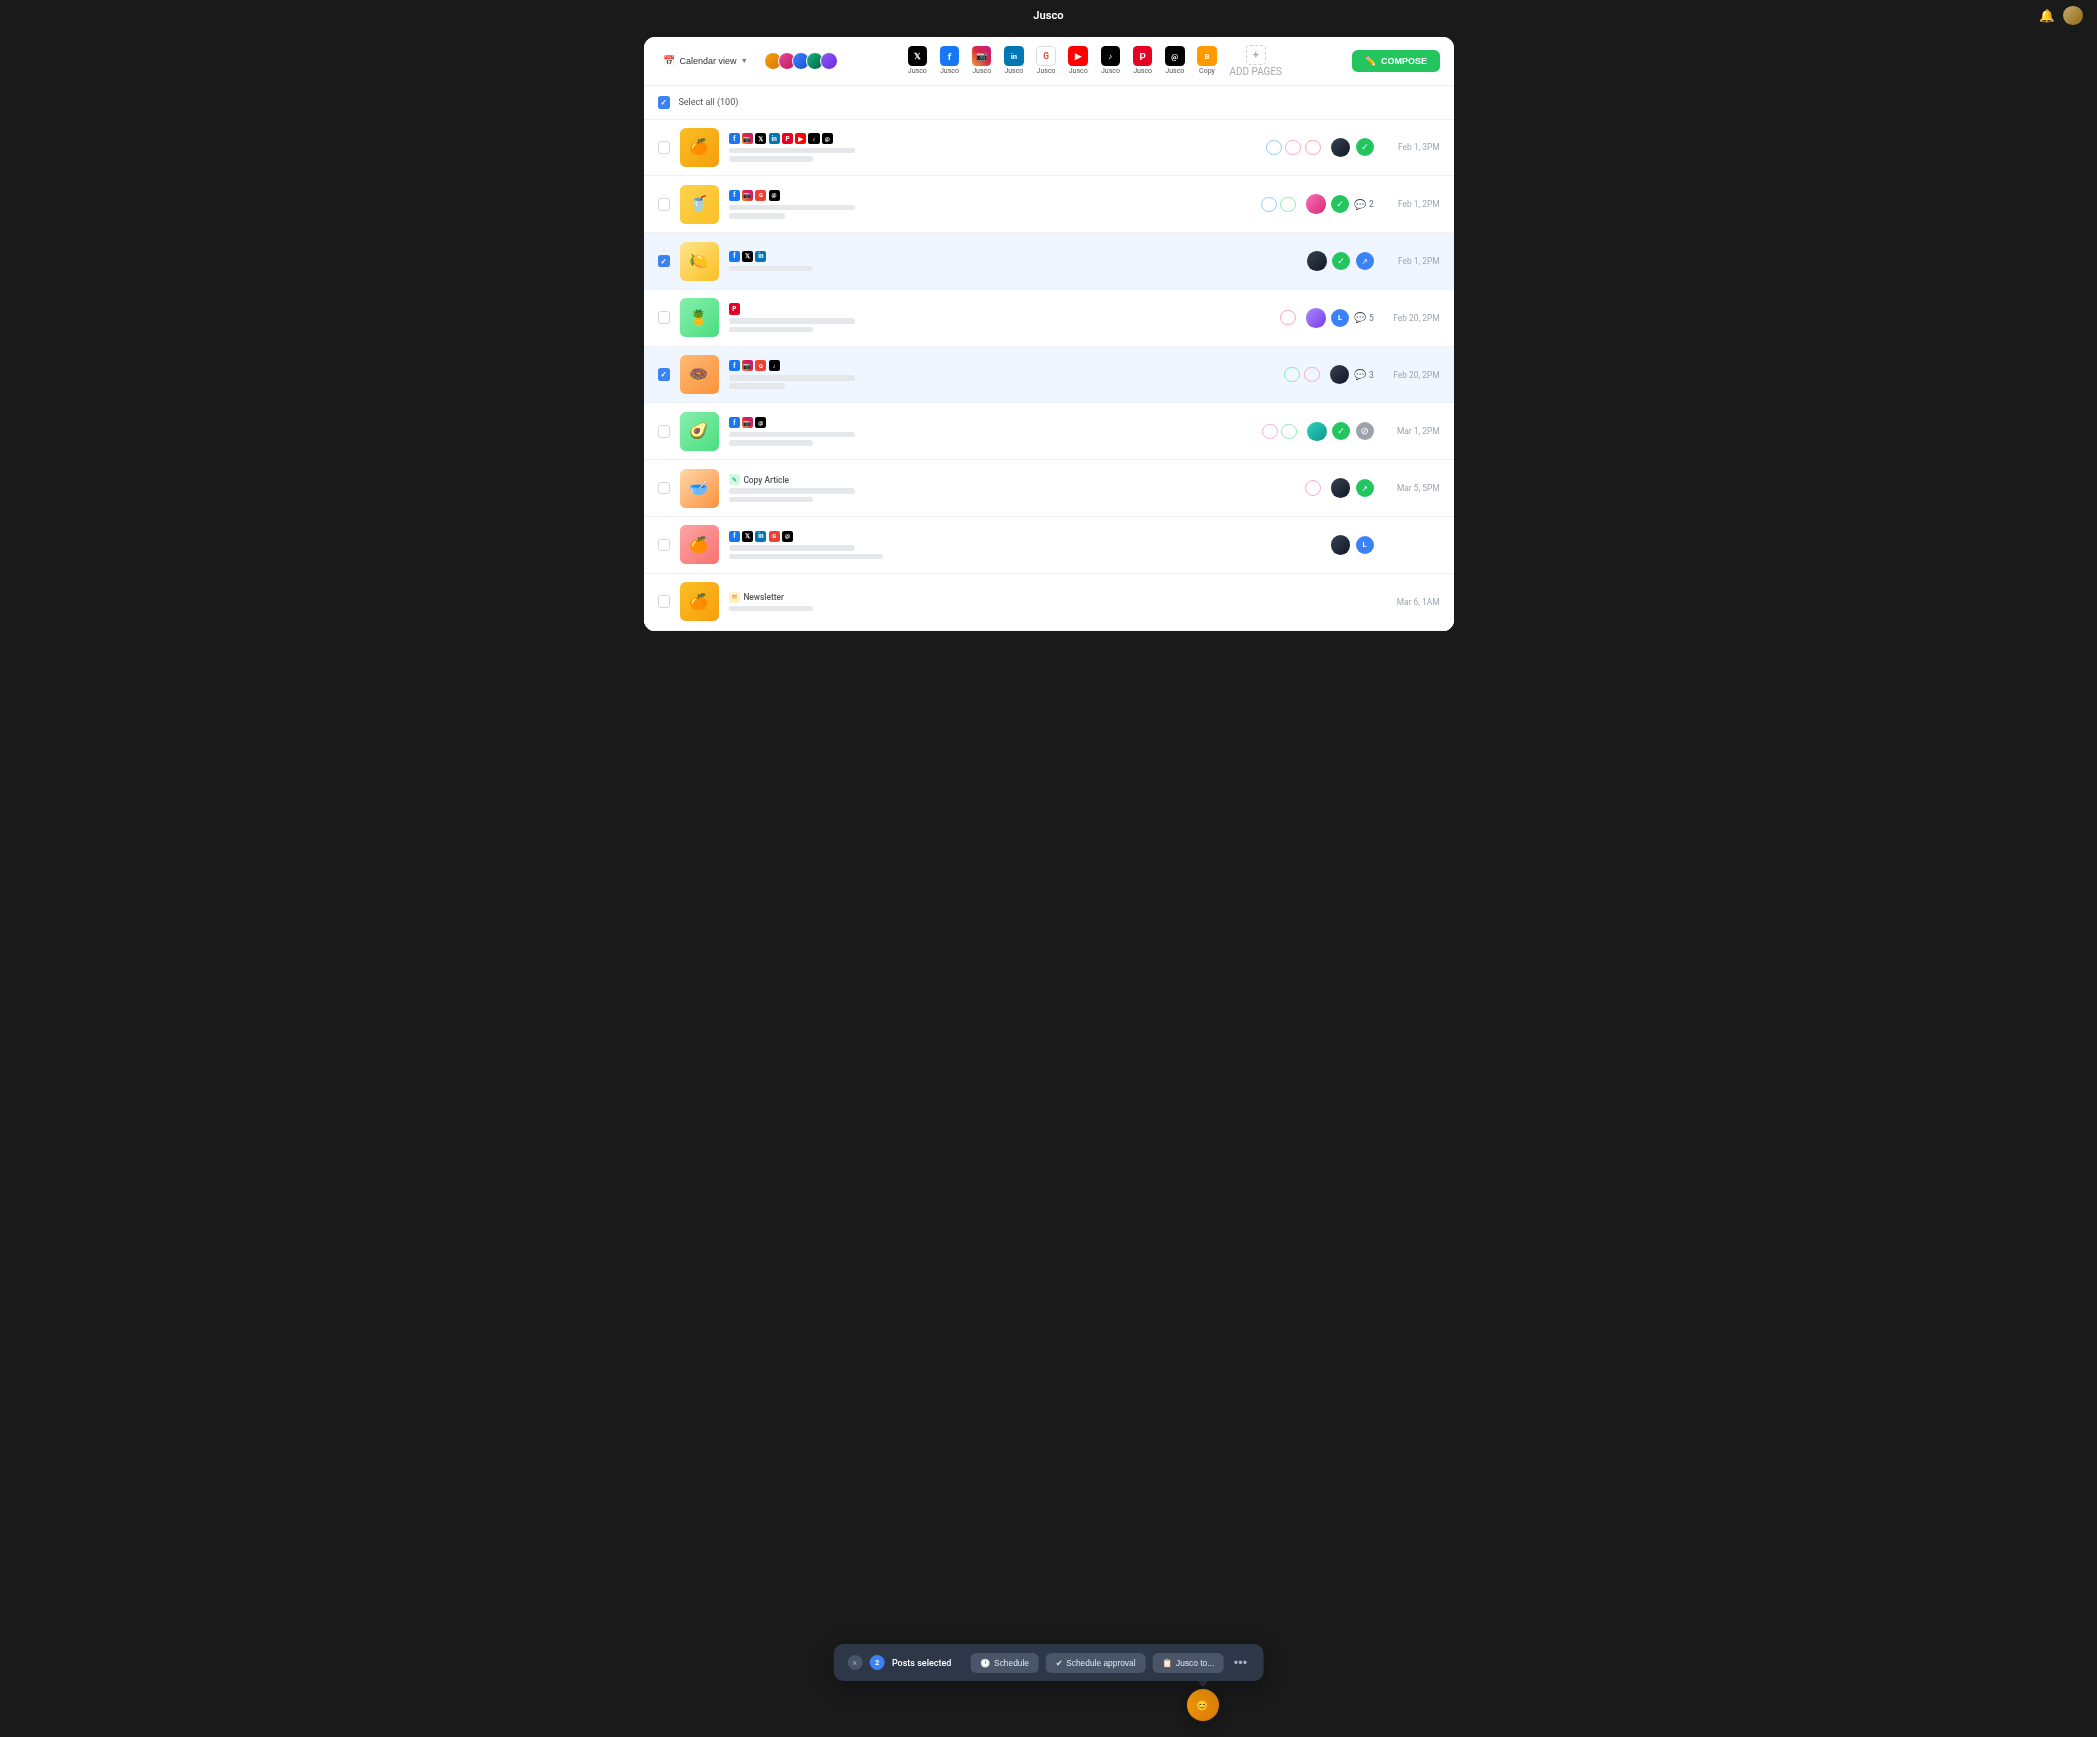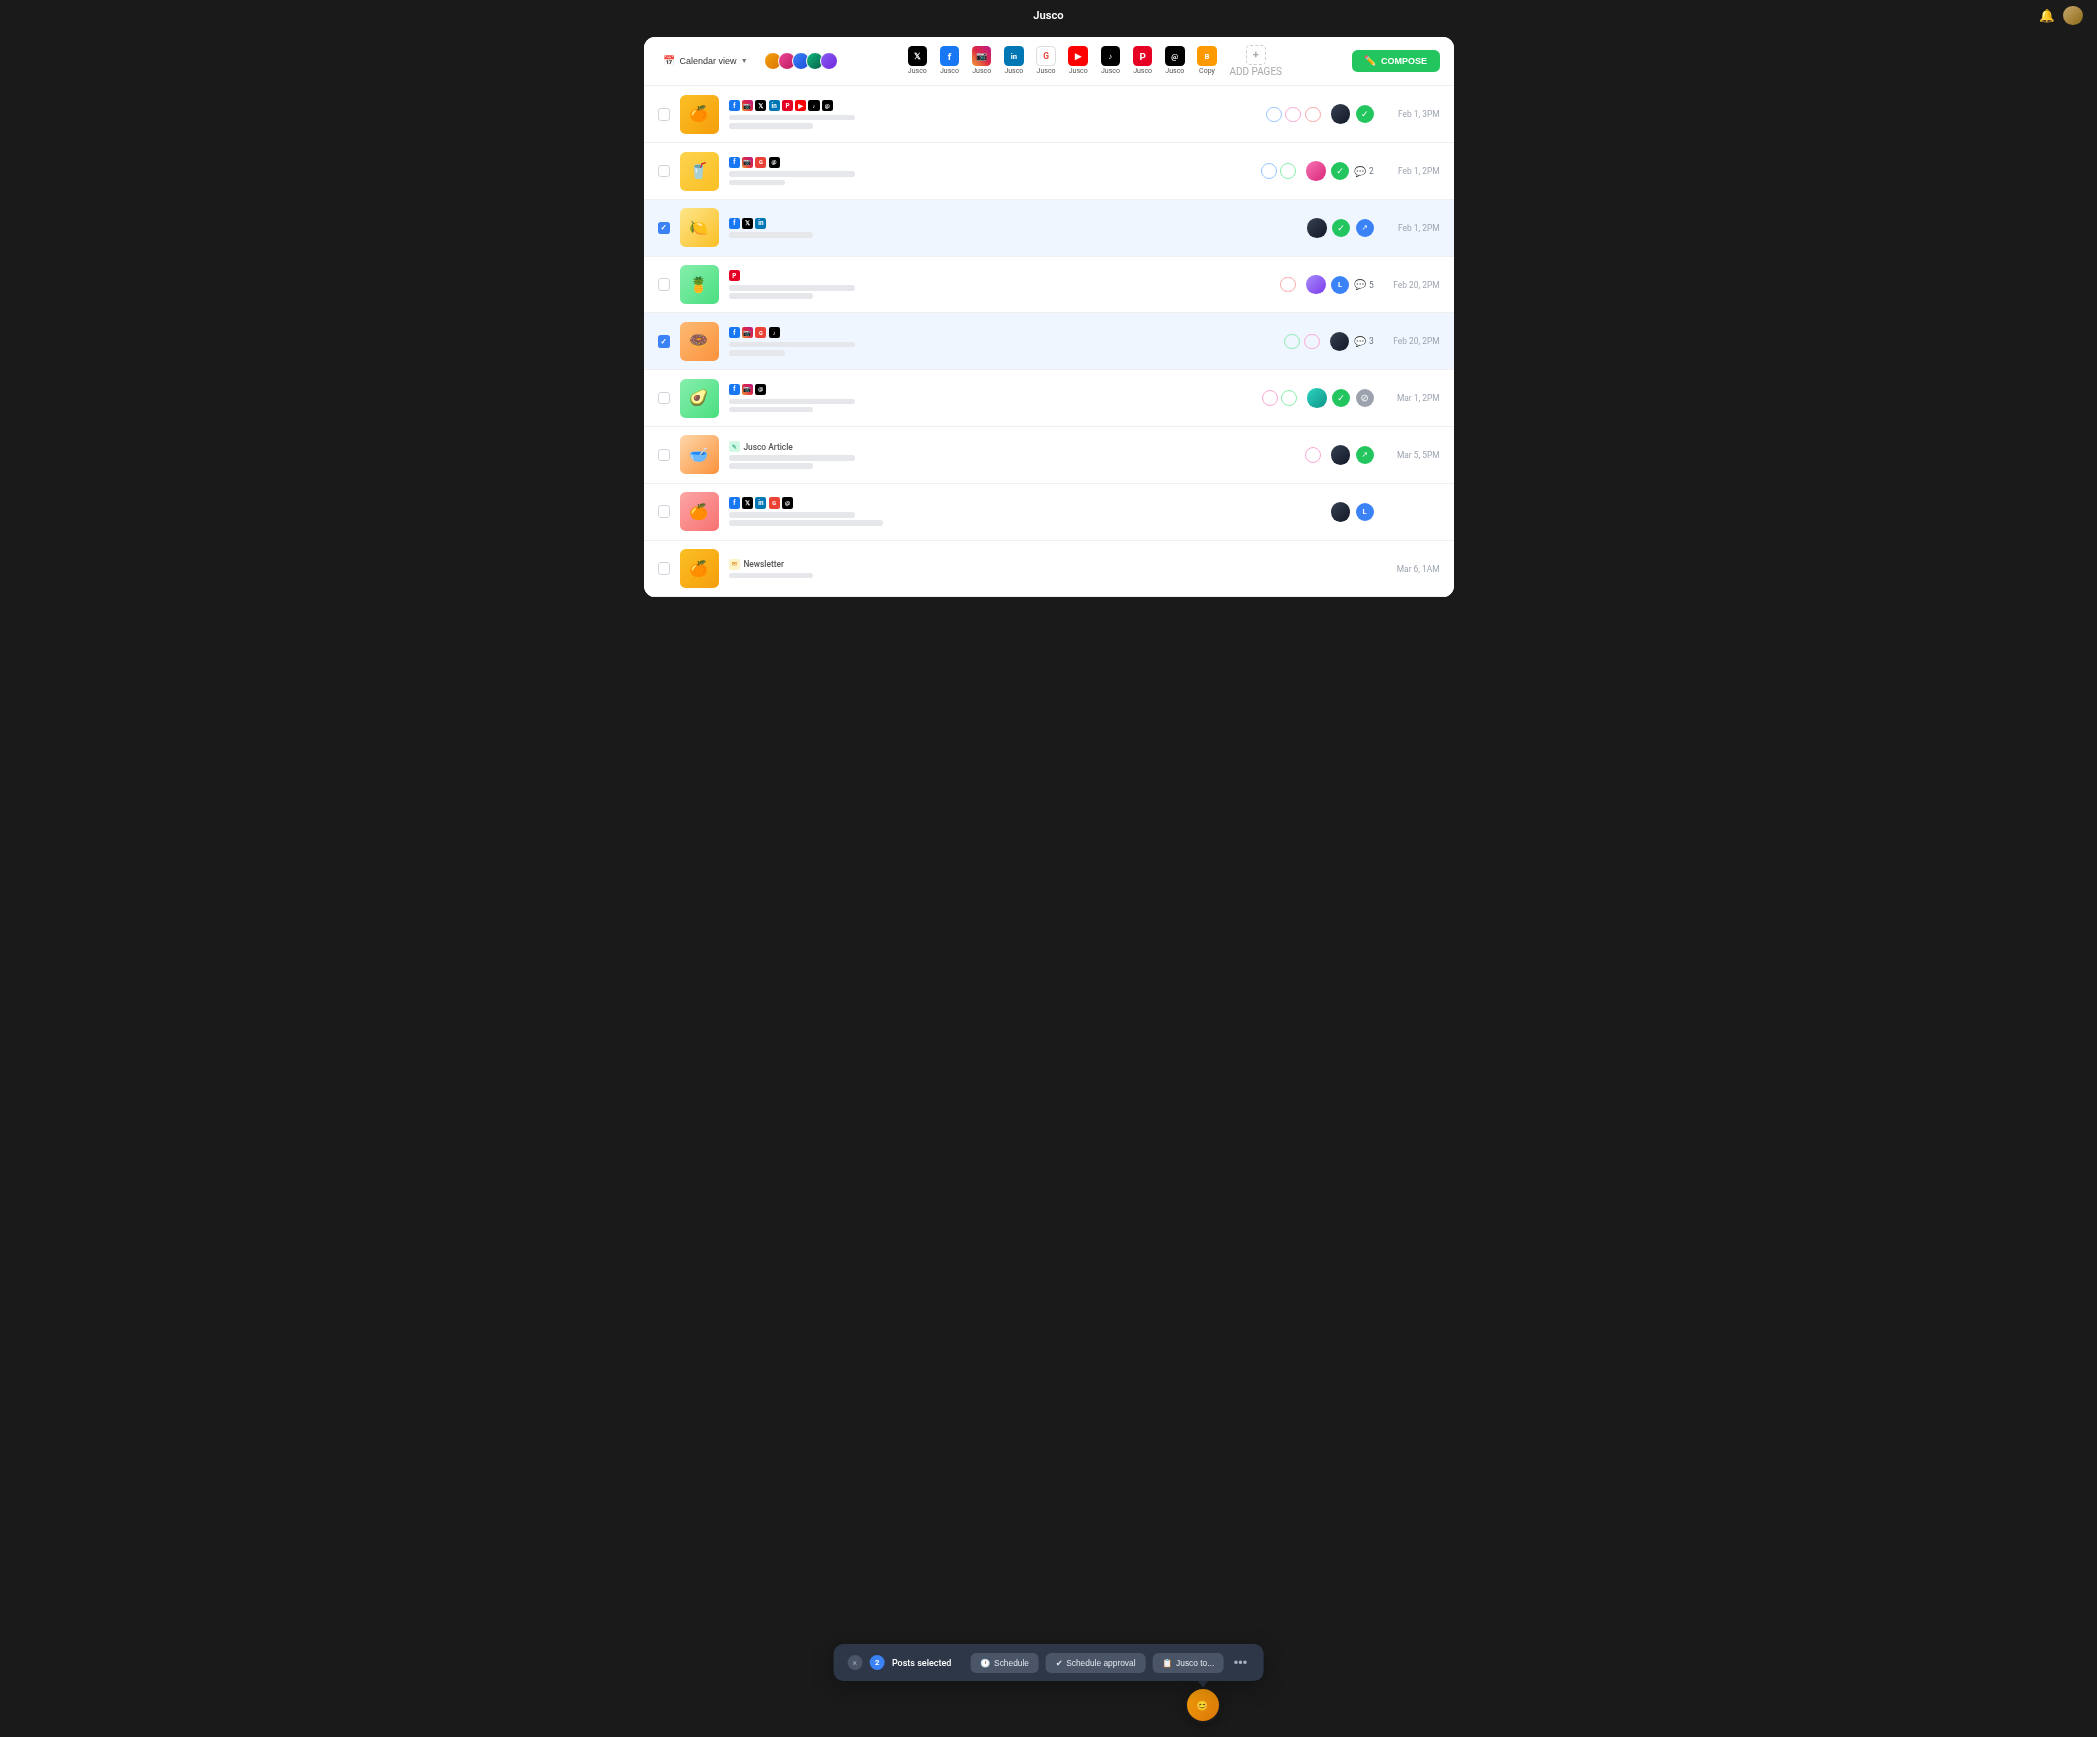--- a/index.html
+++ b/index.html
@@ -513,20 +513,24 @@
     </div>
 
     <button class="compose-btn">
       <span class="compose-icon">✏️</span>
       <span>COMPOSE</span>
     </button>
   </div>
 
   <div class="content-area">
 
+    <div class="select-all-bar">
+      <div class="checkbox checked"></div>
+      <span class="select-all-text">Select all (100)</span>
+    </div>
 
     <div class="post-list">
 
       <div class="post-row">
         <div class="checkbox unchecked"></div>
         <div class="thumb-img thumb-oranges">🍊</div>
         <div class="post-info">
           <div class="post-social-icons">
             <div class="sm-icon sm-fb">f</div>
             <div class="sm-icon sm-ig">📷</div>
@@ -686,21 +690,21 @@
         </div>
         <div class="post-date">Mar 1, 2PM</div>
       </div>
 
       <div class="post-row">
         <div class="checkbox unchecked"></div>
         <div class="thumb-img thumb-soup">🥣</div>
         <div class="post-info">
           <div class="post-label">
             <div class="label-icon li-blog">✎</div>
-            <span>Jusco Article</span>
+            <span>Copy Article</span>
           </div>
           <div class="post-text-lines" style="margin-top:2.8px;">
             <div class="text-line tl-full"></div>
             <div class="text-line tl-mid"></div>
           </div>
         </div>
         <div class="post-tags">
           <div class="tag tag-outline-pink"></div>
         </div>
         <div class="post-meta">

